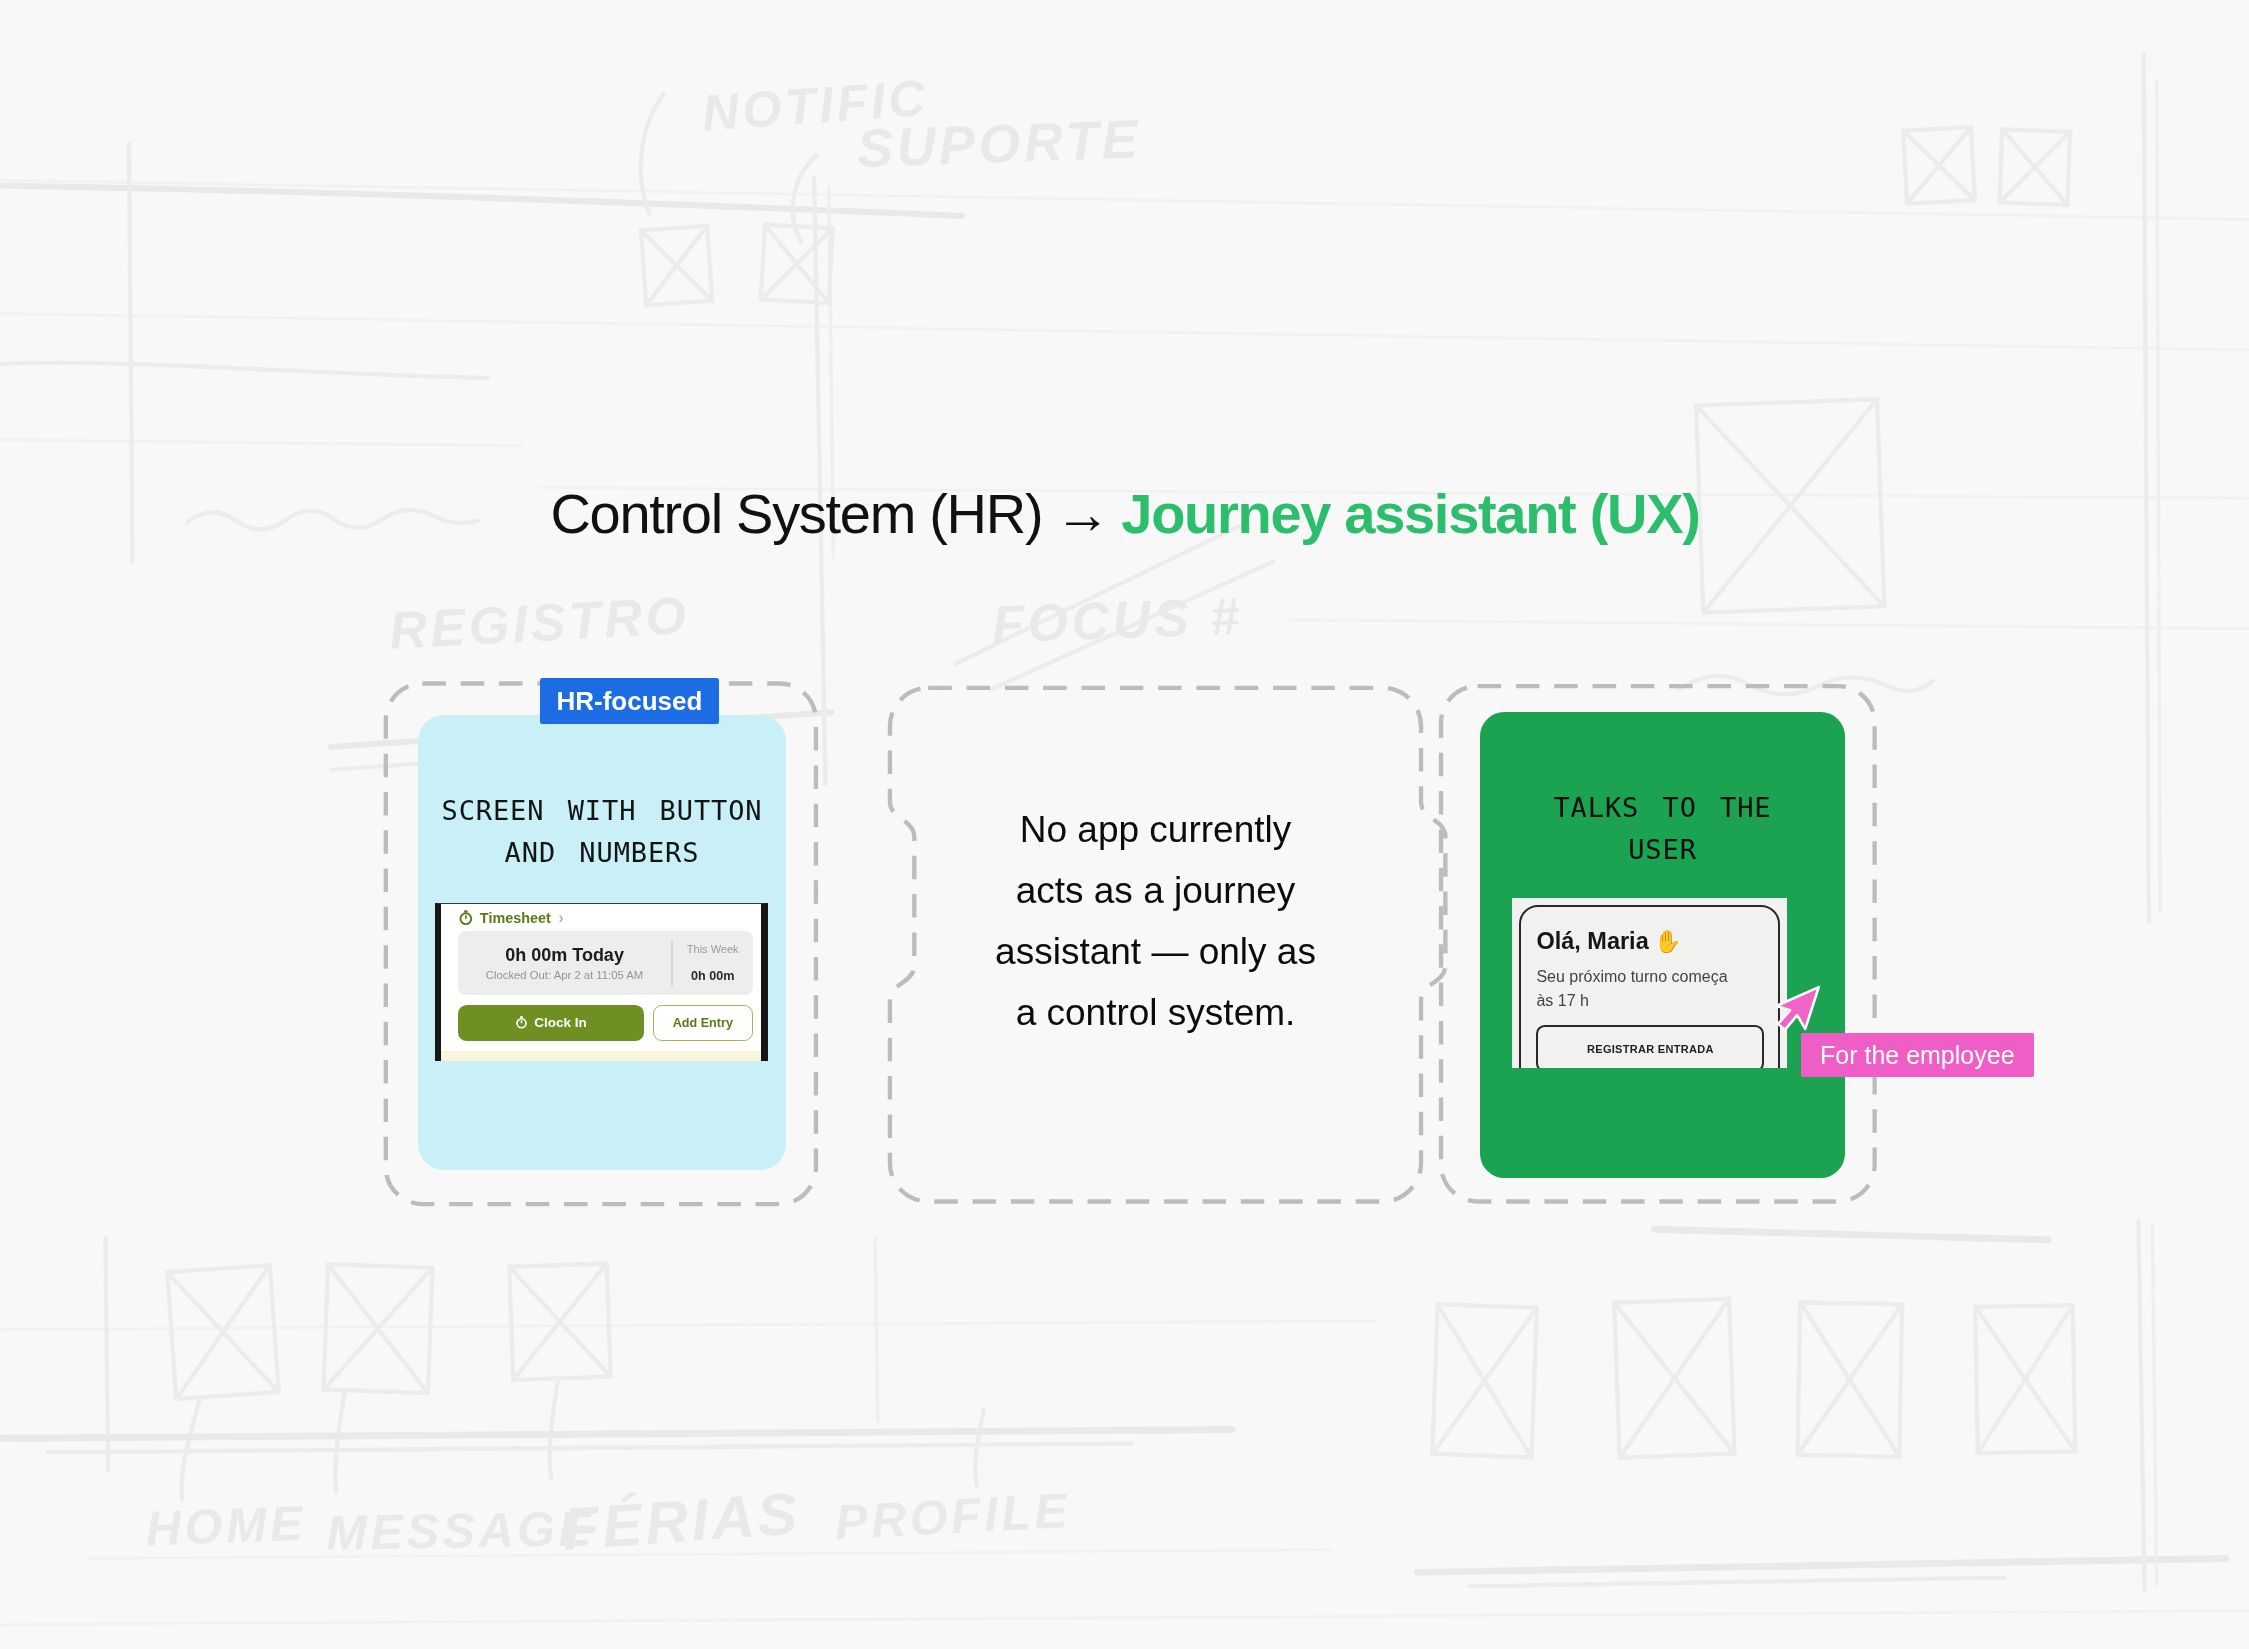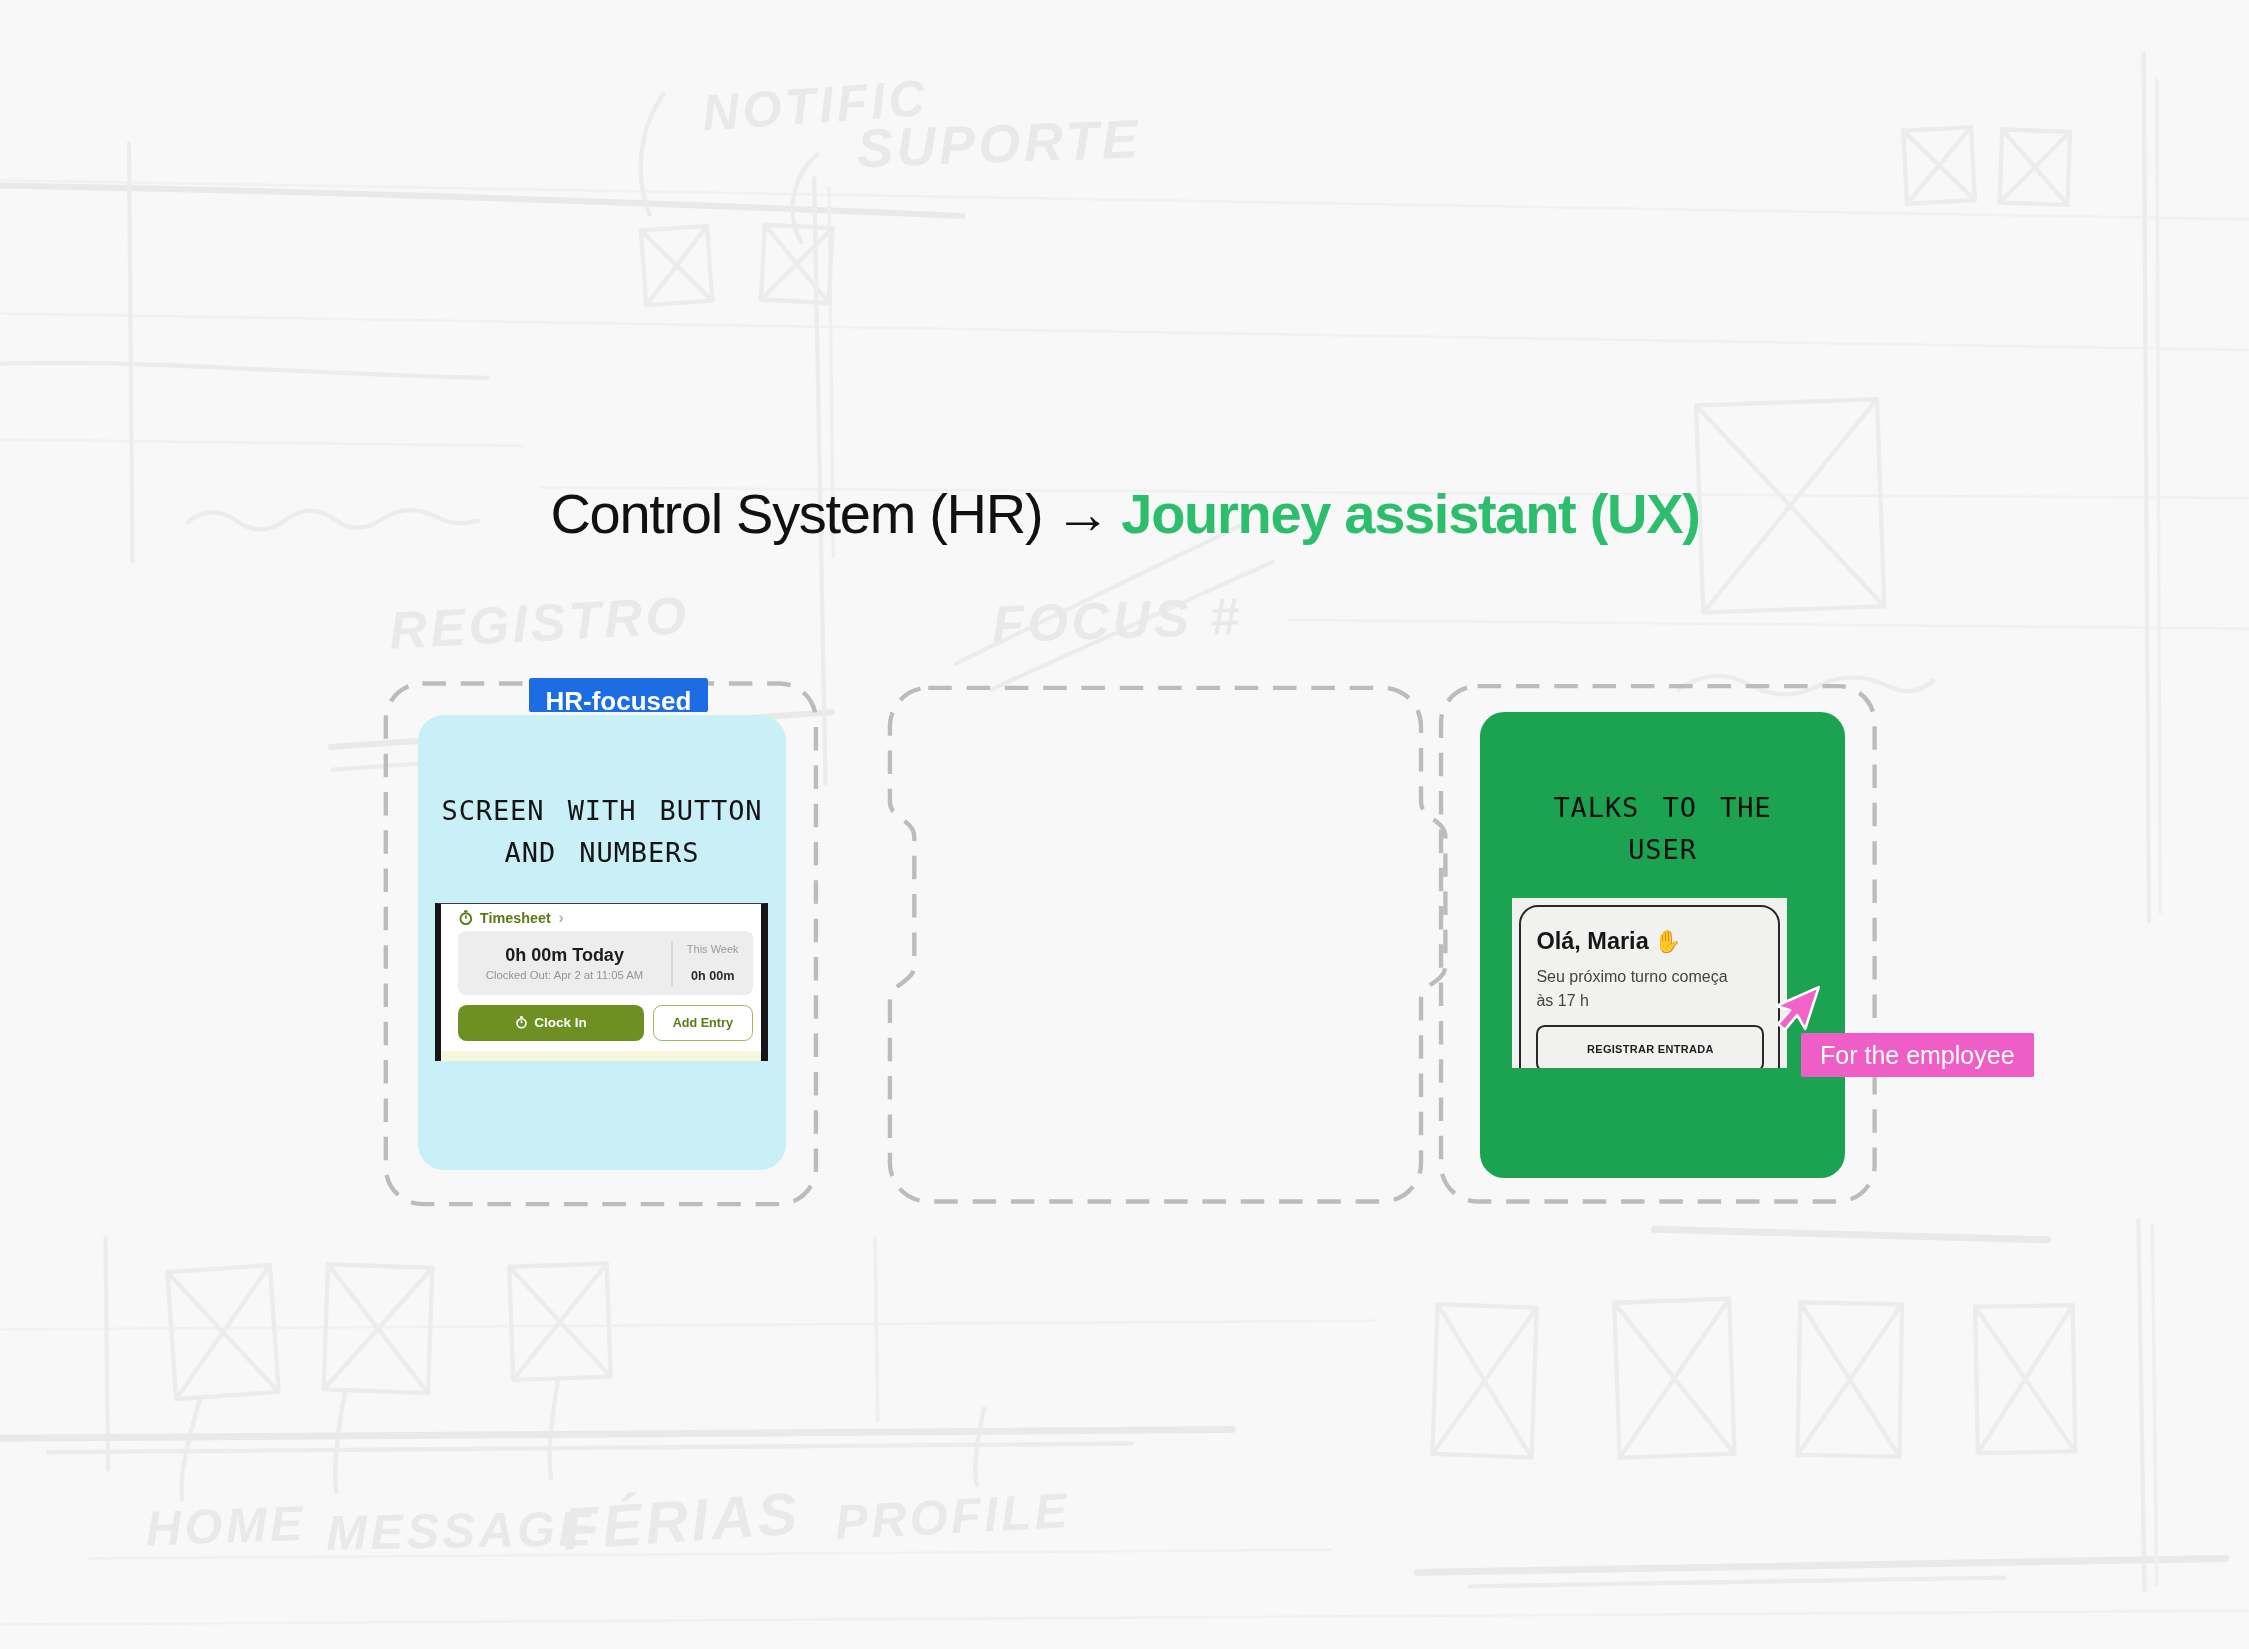--- a/index.html
+++ b/index.html
@@ -24,21 +24,21 @@
          font-size:56px;letter-spacing:-1.3px;color:#111;font-weight:500;white-space:nowrap;}
   .title .hl{color:#2cbd6d;font-weight:700;margin-left:12.2px;}
   .title .arrow{margin-left:12.2px;font-weight:400;}
 
   
   .mono-heading{font-family:"DejaVu Sans Mono","Liberation Mono",monospace;
                 font-size:27px;line-height:42px;letter-spacing:0.9px;word-spacing:6.1px;
                 color:#141414;text-align:center;white-space:pre-line;padding-top:75px;}
 
   
-  .badge{position:absolute;left:529px;top:678px;height:34px;line-height:47px;padding:0 16.5px;
+  .badge{position:absolute;left:540px;top:678px;height:46px;line-height:47px;padding:0 16.5px;
          background:#1c6de4;color:#fff;font-size:26px;font-weight:600;border-radius:2.6px;z-index:3;}
   .card-cyan{position:absolute;left:418px;top:715px;width:368px;height:455px;border-radius:26px;
              background:#c8f0f6;z-index:2;}
   .shot{position:absolute;left:17.4px;top:188px;width:333px;height:158px;background:#fff;
         border-left:6.1px solid #161616;border-right:7px solid #161616;border-top:1.7px solid #3a3a3a;
         box-sizing:border-box;overflow:hidden;padding-left:8px;}
   .shot-header{display:flex;align-items:center;gap:6.1px;padding:6.1px 8.7px 3.5px;}
   .shot-title{font-size:14.4px;font-weight:700;color:#5a7a15;}
   .shot-chevron{font-size:15.7px;color:#b3b3b3;font-weight:600;margin-left:1.7px;line-height:12.2px;}
   .shot-panel{margin:1.7px 8.7px 0;height:64px;background:#ededed;border-radius:7.8px;display:flex;align-items:center;}
@@ -232,20 +232,24 @@
         </div>
         <div class="btn-addentry">
           <span>Add Entry</span>
         </div>
       </div>
 
       <div class="shot-cream"></div>
     </div>
   </div>
 
+  <div class="middle-note">No app currently
+acts as a journey
+assistant — only as
+a control system.</div>
 
   <div class="card-green">
     <div class="mono-heading">TALKS TO THE
 USER</div>
 
     <div class="bubble">
       <div class="bubble-frame"></div>
       <div class="bubble-content">
         <div class="chat-greeting">
           <span>Olá, Maria</span><span class="chat-wave">✋</span>

